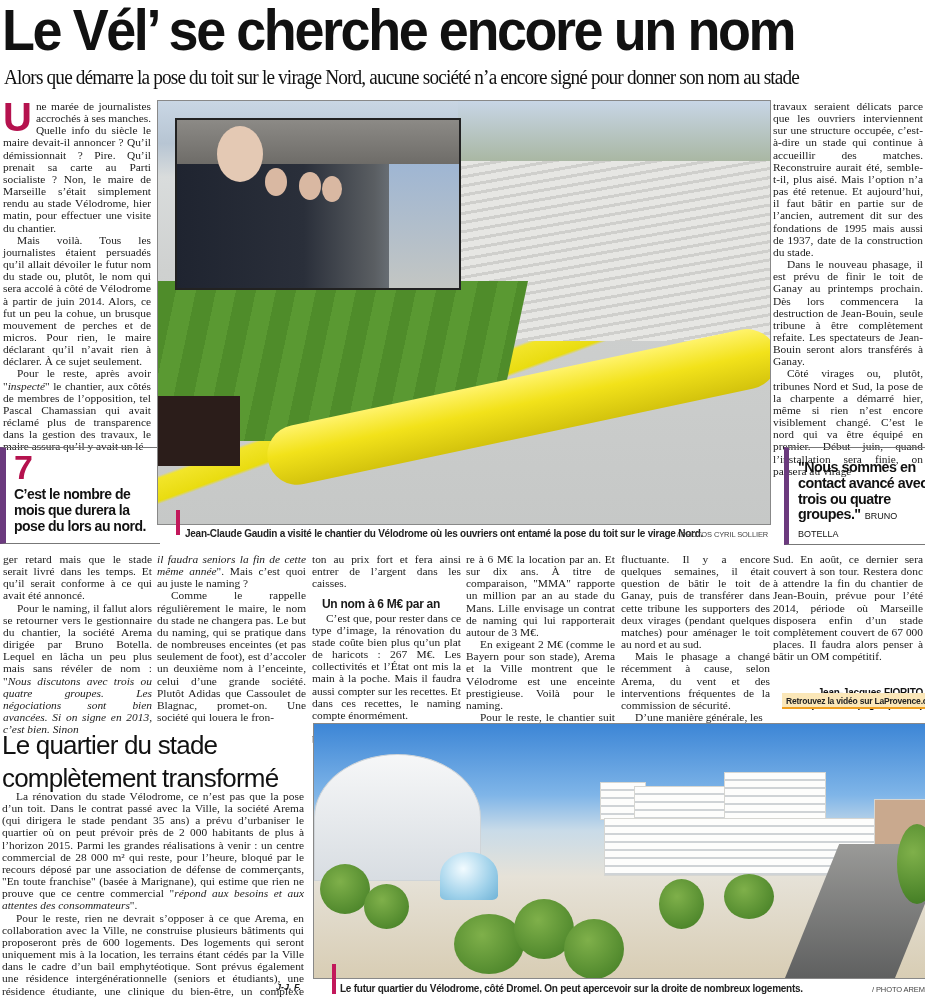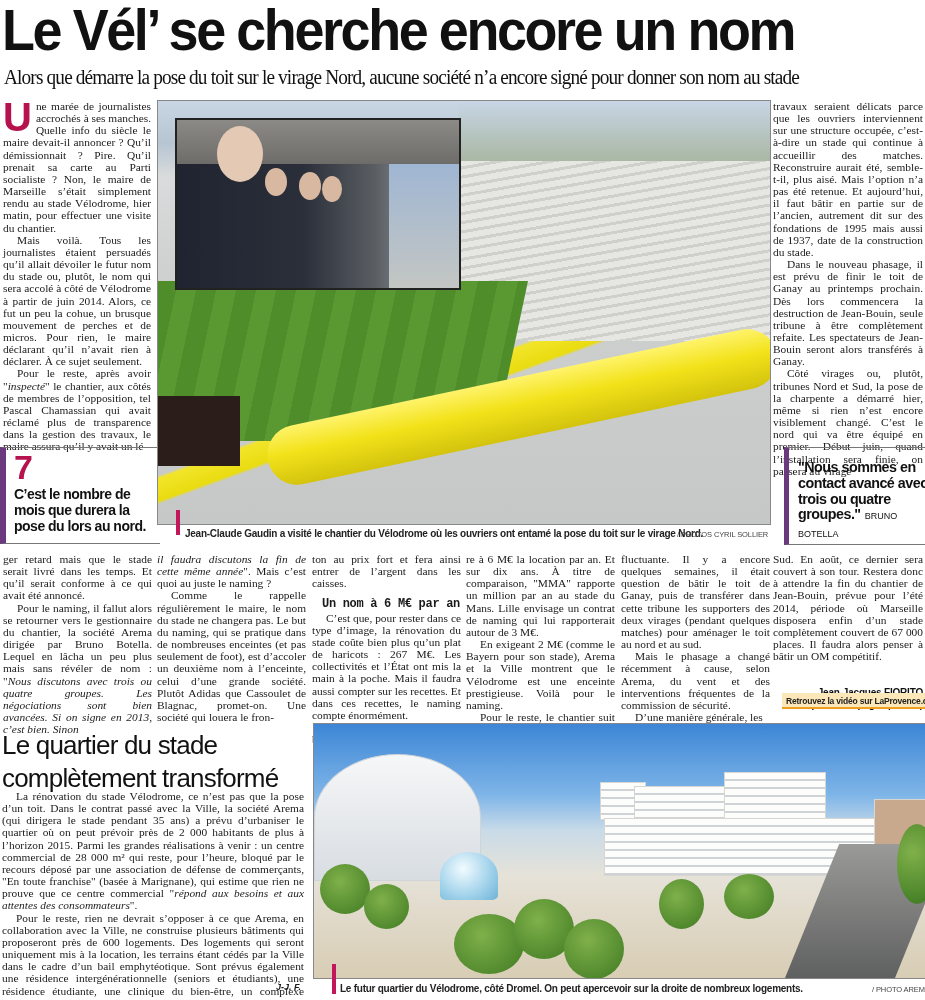--- a/index.html
+++ b/index.html
@@ -1,17 +1,17 @@
 <!DOCTYPE html>
 <html><head>
 <meta charset="utf-8">
 <style>
   html, body { margin:0; padding:0; background:#fff; }
   body { width:925px; height:1000px; position:relative; overflow:hidden; color:#1a1a1a; }
-  .sans { font-family: Liberation Mono, monospace; }
+  .sans { font-family: Liberation Sans, sans-serif; }
   .abs { position:absolute; }
 
   .headline { left:2px; top:-4px; font-family:"Liberation Sans", sans-serif; font-size:58px; font-weight:bold; letter-spacing:-2.6px; transform:scaleX(0.93); transform-origin:left top; white-space:nowrap; color:#111; }
   .subhead { left:4px; top:66px; font-family:"Liberation Serif", serif; font-size:20.5px; letter-spacing:-0.9px; white-space:nowrap; color:#111; transform:scaleX(0.94); transform-origin:left top;}
 
   .col { font-family:"Liberation Serif", serif; font-size:11.4px; line-height:12.15px; text-align:justify; color:#1a1a1a; hyphens:auto; }
   .col p { margin:0; text-indent:14px; }
   .col p.noindent { text-indent:0; }
   .col i { font-style:italic; }
 
@@ -110,21 +110,21 @@
     <span>"Nous sommes en contact avancé avec trois ou quatre groupes."</span><span class="quote-author">BRUNO BOTELLA</span>
   </div>
 </div>
 
 <div class="abs col" style="left:3px; top:553px; width:149px;">
   <p class="noindent">ger retard mais que le stade serait livré dans les temps. Et qu’il serait conforme à ce qui avait été annoncé.</p>
   <p><span>Pour le naming, il fallut alors se retourner vers le gestionnaire du chantier, la société Arema dirigée par Bruno Botella. Lequel en lâcha un peu plus mais sans révéler de nom : "</span><i>Nous discutons avec trois ou quatre groupes. Les négociations sont bien avancées. Si on signe en 2013, c’est bien. Sinon</i></p>
 </div>
 
 <div class="abs col" style="left:157px; top:553px; width:149px;">
-  <p class="noindent"><i>il faudra discutons la fin de cette même année</i><span>". Mais c’est quoi au juste le naming ?</span></p>
+  <p class="noindent"><i>il faudra seniors la fin de cette même année</i><span>". Mais c’est quoi au juste le naming ?</span></p>
   <p>Comme le rappelle régulièrement le maire, le nom du stade ne changera pas. Le but du naming, qui se pratique dans de nombreuses enceintes (et pas seulement de foot), est d’accoler un deuxième nom à l’enceinte, celui d’une grande société. Plutôt Adidas que Cassoulet de Blagnac, promet-on. Une société qui louera le fron-</p>
 </div>
 
 <div class="abs col" style="left:312px; top:553px; width:149px;">
   <p class="noindent">ton au prix fort et fera ainsi entrer de l’argent dans les caisses.</p>
   <div class="sans" style="font-weight:bold; font-size:12px; margin:9px 0 1px 10px; letter-spacing:-0.3px;">Un nom à 6 M€ par an</div>
   <p>C’est que, pour rester dans ce type d’image, la rénovation du stade coûte bien plus qu’un plat de haricots : 267 M€. Les collectivités et l’État ont mis la main à la poche. Mais il faudra aussi compter sur les recettes. Et dans ces recettes, le naming compte énormément.</p>
   <p>La société Arema a fixé la bar-</p>
 </div>
 

